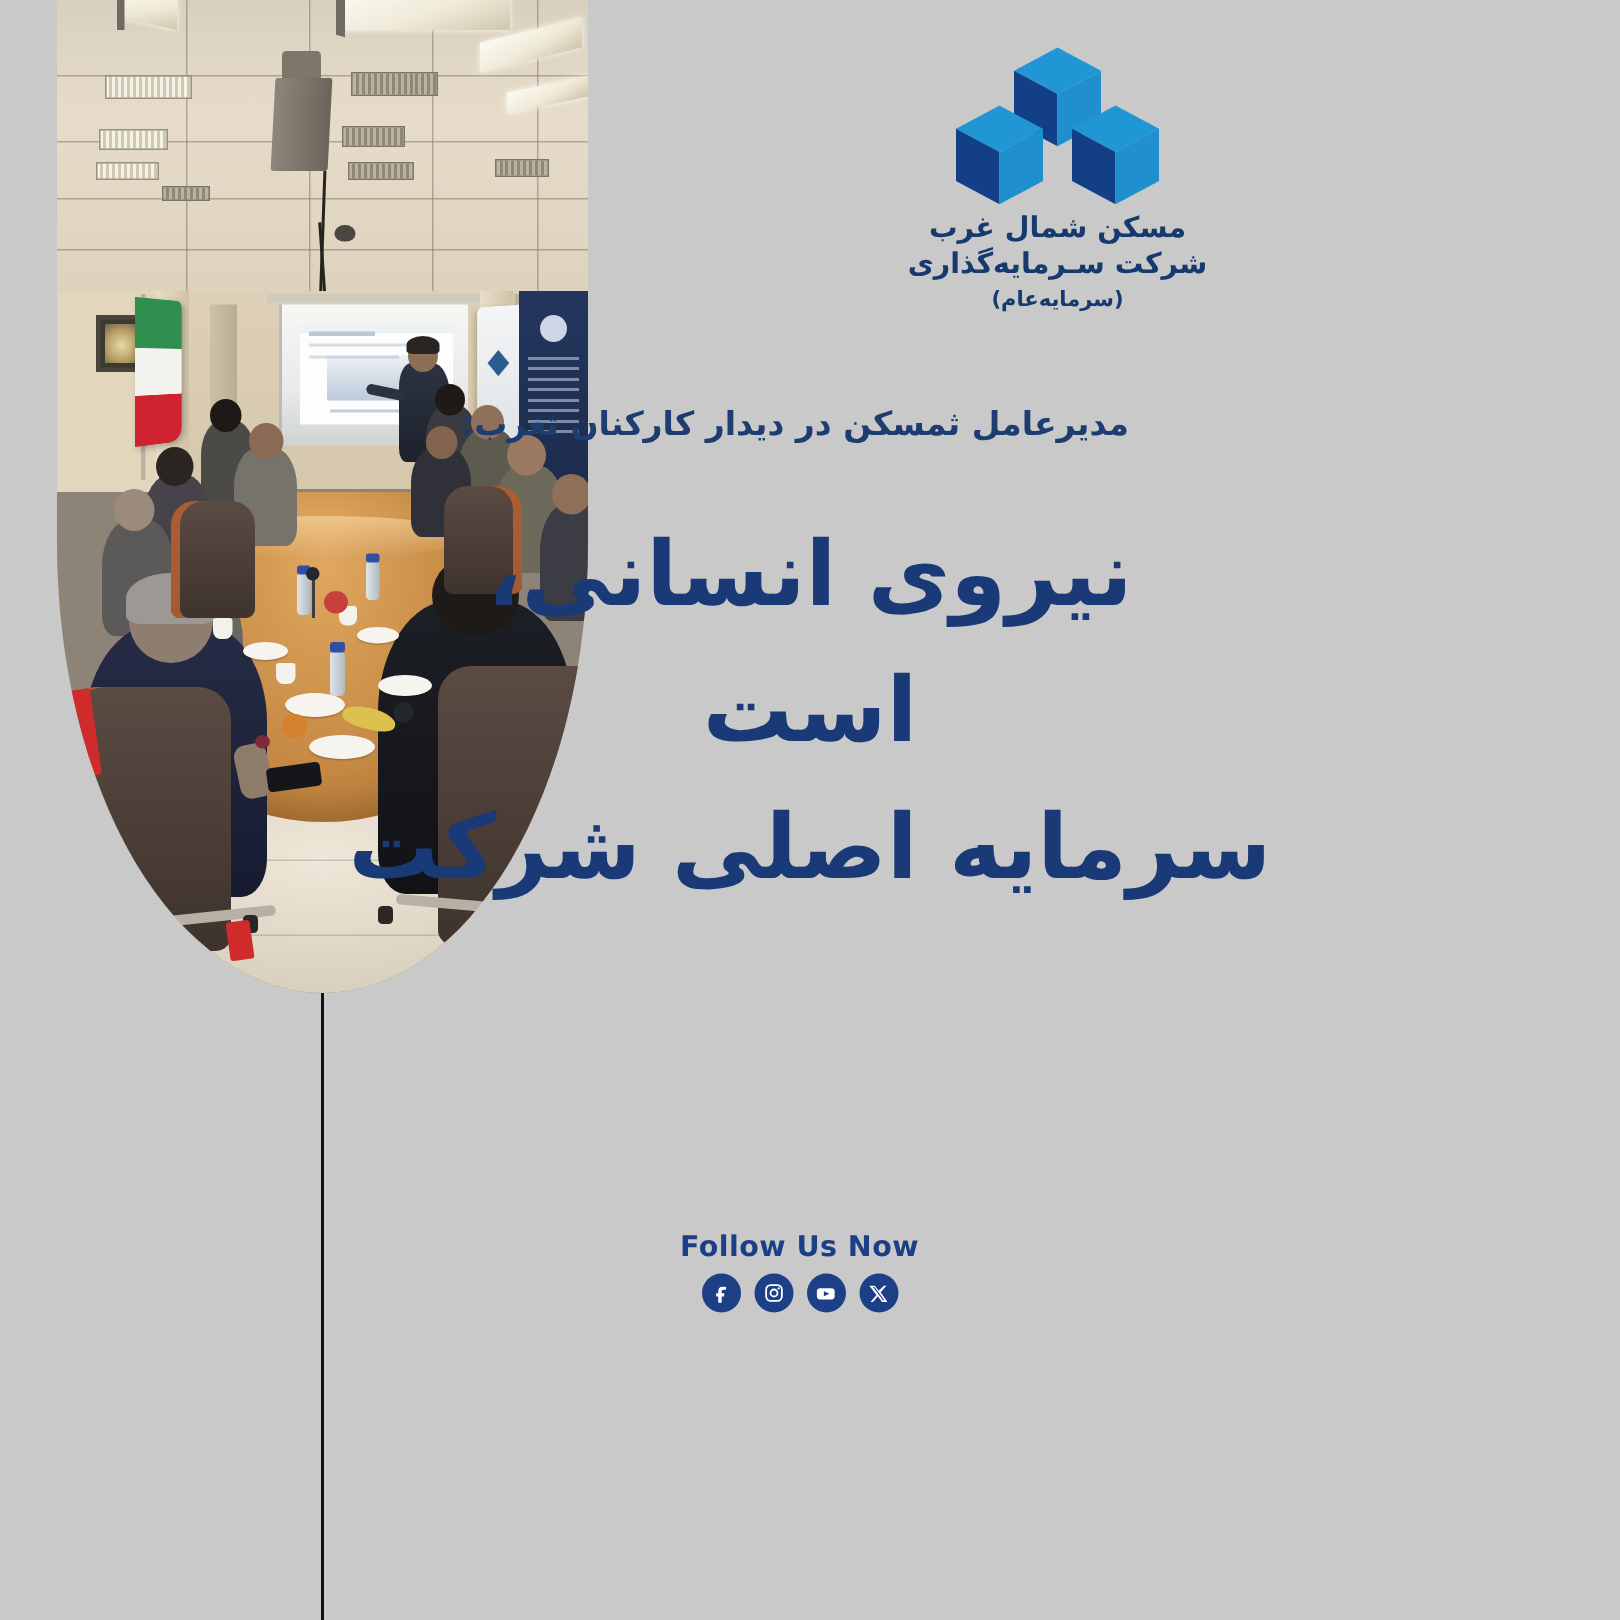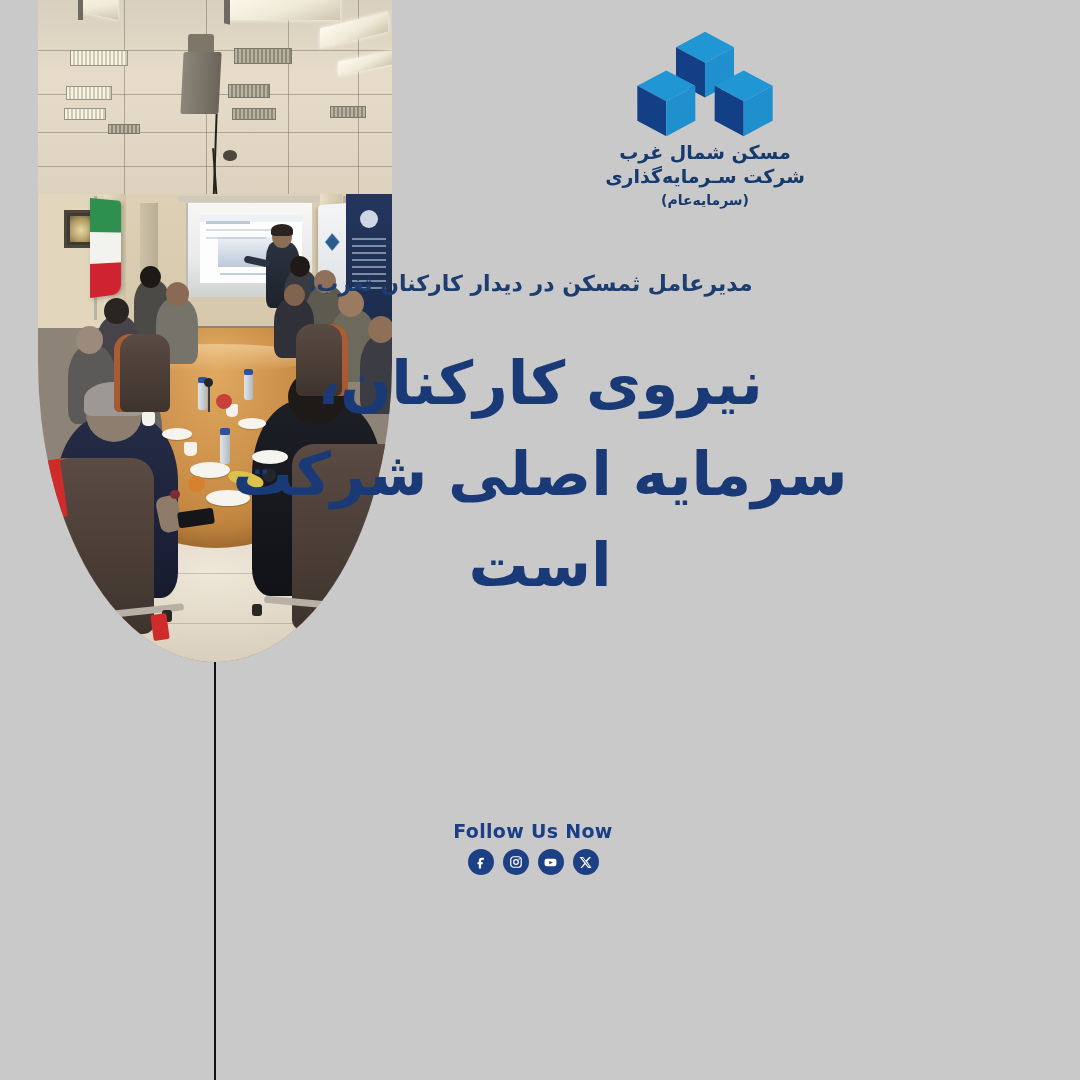--- a/index.html
+++ b/index.html
@@ -441,23 +441,23 @@
       <polygon points="110,64 140,80 140,116 110,100" fill="#123f86"></polygon>
       <polygon points="170,64 170,100 140,116 140,80" fill="#1f8fcd"></polygon>
     </svg>
     <div class="logo-line" id="logo-name-2">مسکن شمال غرب</div>
     <div class="logo-line" id="logo-name-1">شرکت سـرمایه‌گذاری</div>
     <div class="logo-line" id="logo-name-3">(سرمایه‌عام)</div>
   </div>
 
   <div id="kicker">مدیرعامل ثمسکن در دیدار کارکنان ثغرب:</div>
   <div id="headline">
-    <div>نیروی کارکنان،</div>
+    <div>نیروی انسانی،</div>
+    <div>است</div>
     <div>سرمایه اصلی شرکت</div>
-    <div>است</div>
   </div>
 
   <div id="divider"></div>
 
   <div id="follow-block">
     <div id="follow-title">Follow Us Now</div>
 
     <div id="social-row">
       <a class="social" href="#" aria-label="X">
         <svg width="13" height="13" viewBox="0 0 24 24" aria-hidden="true">

